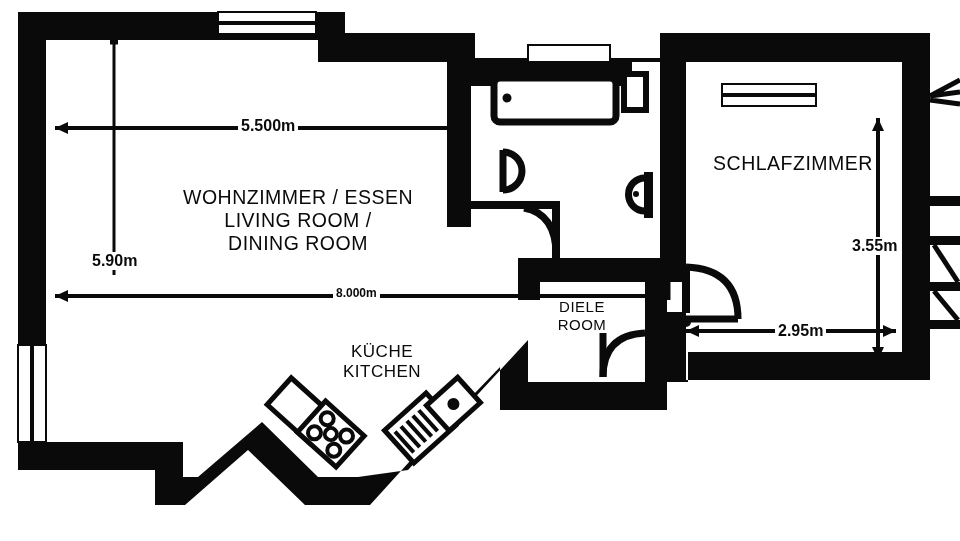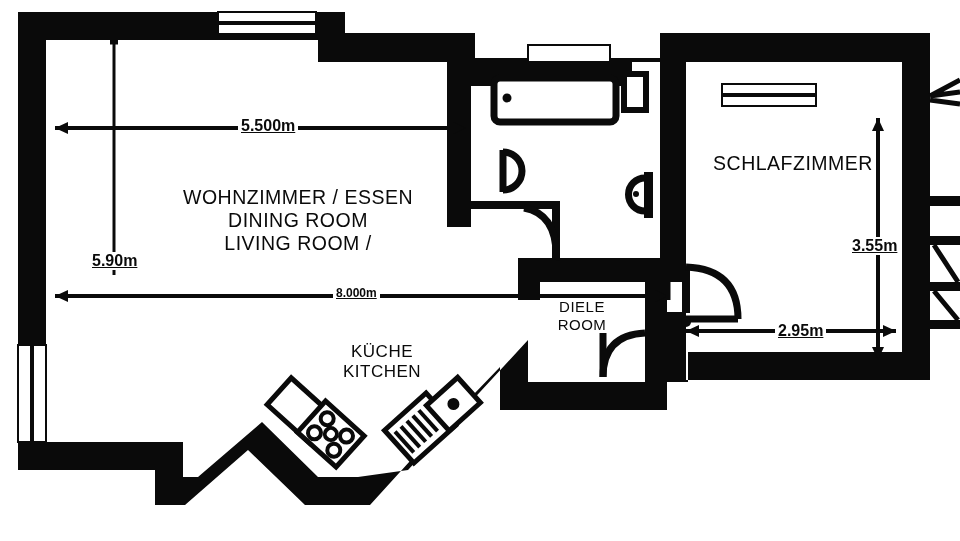--- a/index.html
+++ b/index.html
@@ -41,21 +41,20 @@
   }
   .dim-label {
     position: absolute;
     font-family: "Liberation Sans", sans-serif;
     font-weight: bold;
     color: #0a0a0a;
     background: #ffffff;
     padding: 0 3px;
     white-space: nowrap;
     user-select: none;
-    text-decoration: underline;
   }
   #label-living {
     left: 148px;
     top: 186px;
     width: 300px;
     font-size: 19.5px;
   }
   #label-bedroom {
     left: 688px;
     top: 152px;
@@ -300,22 +299,22 @@
         <line x1="686" y1="331" x2="896" y2="331" stroke-width="4"></line>
         <path d="M 686,331 l 13,-6 l 0,12 Z" fill="#0a0a0a" stroke="none"></path>
         <path d="M 896,331 l -13,-6 l 0,12 Z" fill="#0a0a0a" stroke="none"></path>
         <circle cx="686" cy="322" r="5" fill="#0a0a0a" stroke="none"></circle>
       </g>
     </g>
   </svg>
 
   <div class="room-label" id="label-living">
     <span class="ln">WOHNZIMMER / ESSEN</span>
+    <span class="ln">LIVING ROOM /</span>
     <span class="ln">DINING ROOM</span>
-    <span class="ln">LIVING ROOM /</span>
   </div>
 
   <div class="room-label" id="label-bedroom">
     <span class="ln">SCHLAFZIMMER</span>
   </div>
 
   <div class="room-label" id="label-kitchen">
     <span class="ln">KÜCHE</span>
     <span class="ln">KITCHEN</span>
   </div>

